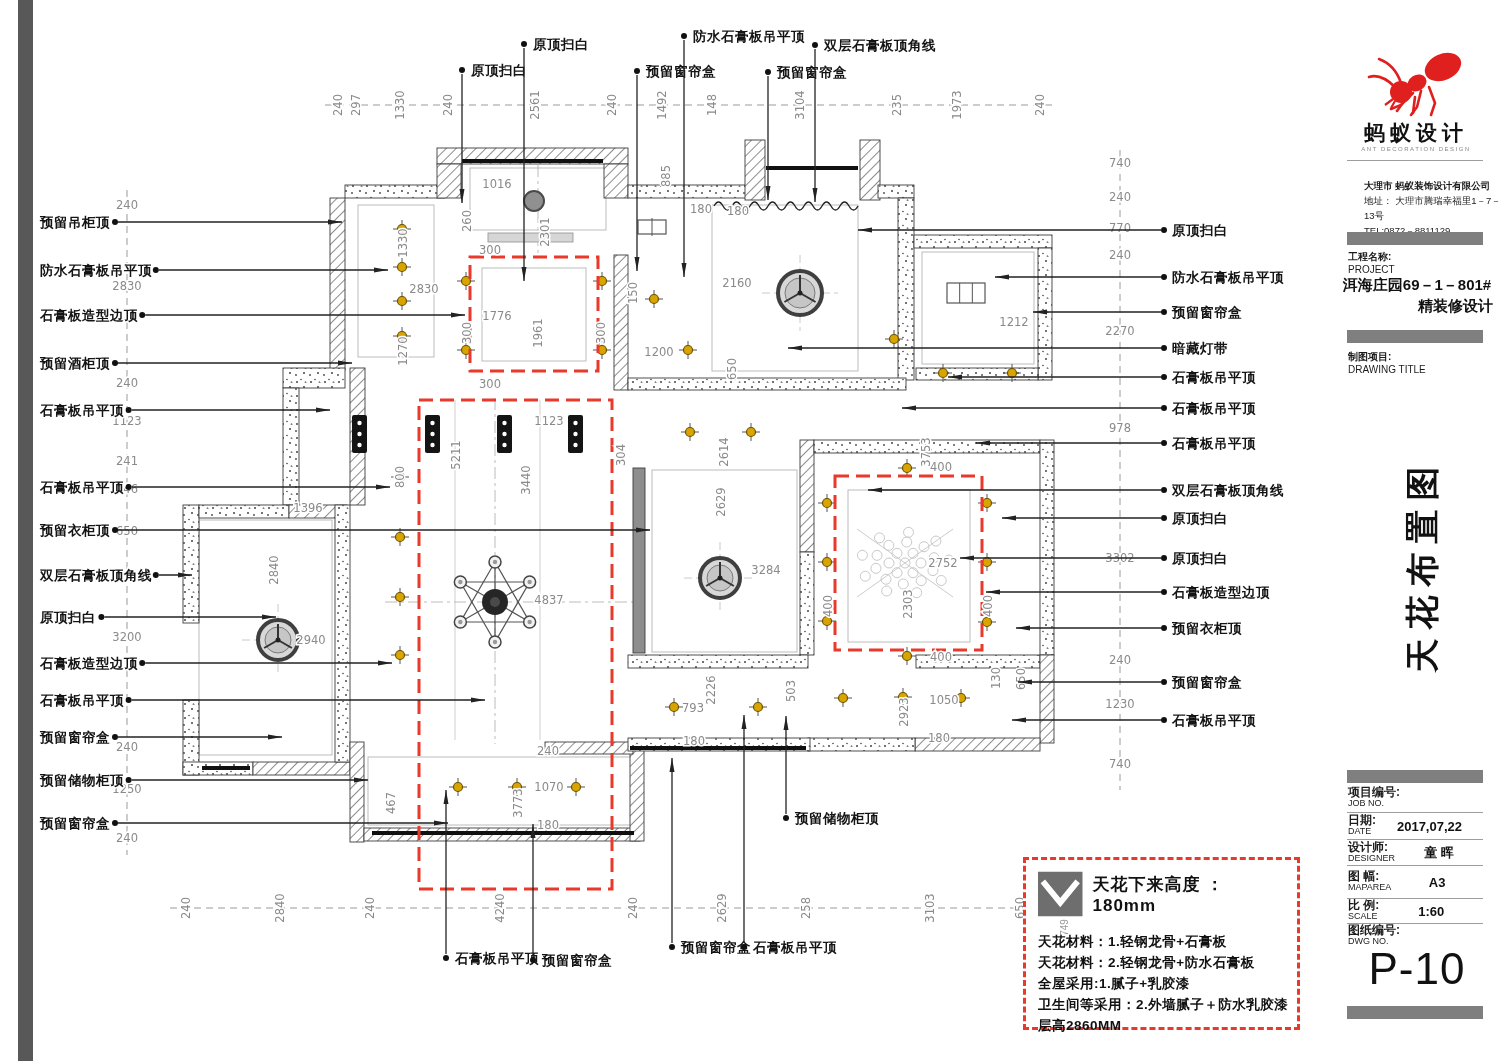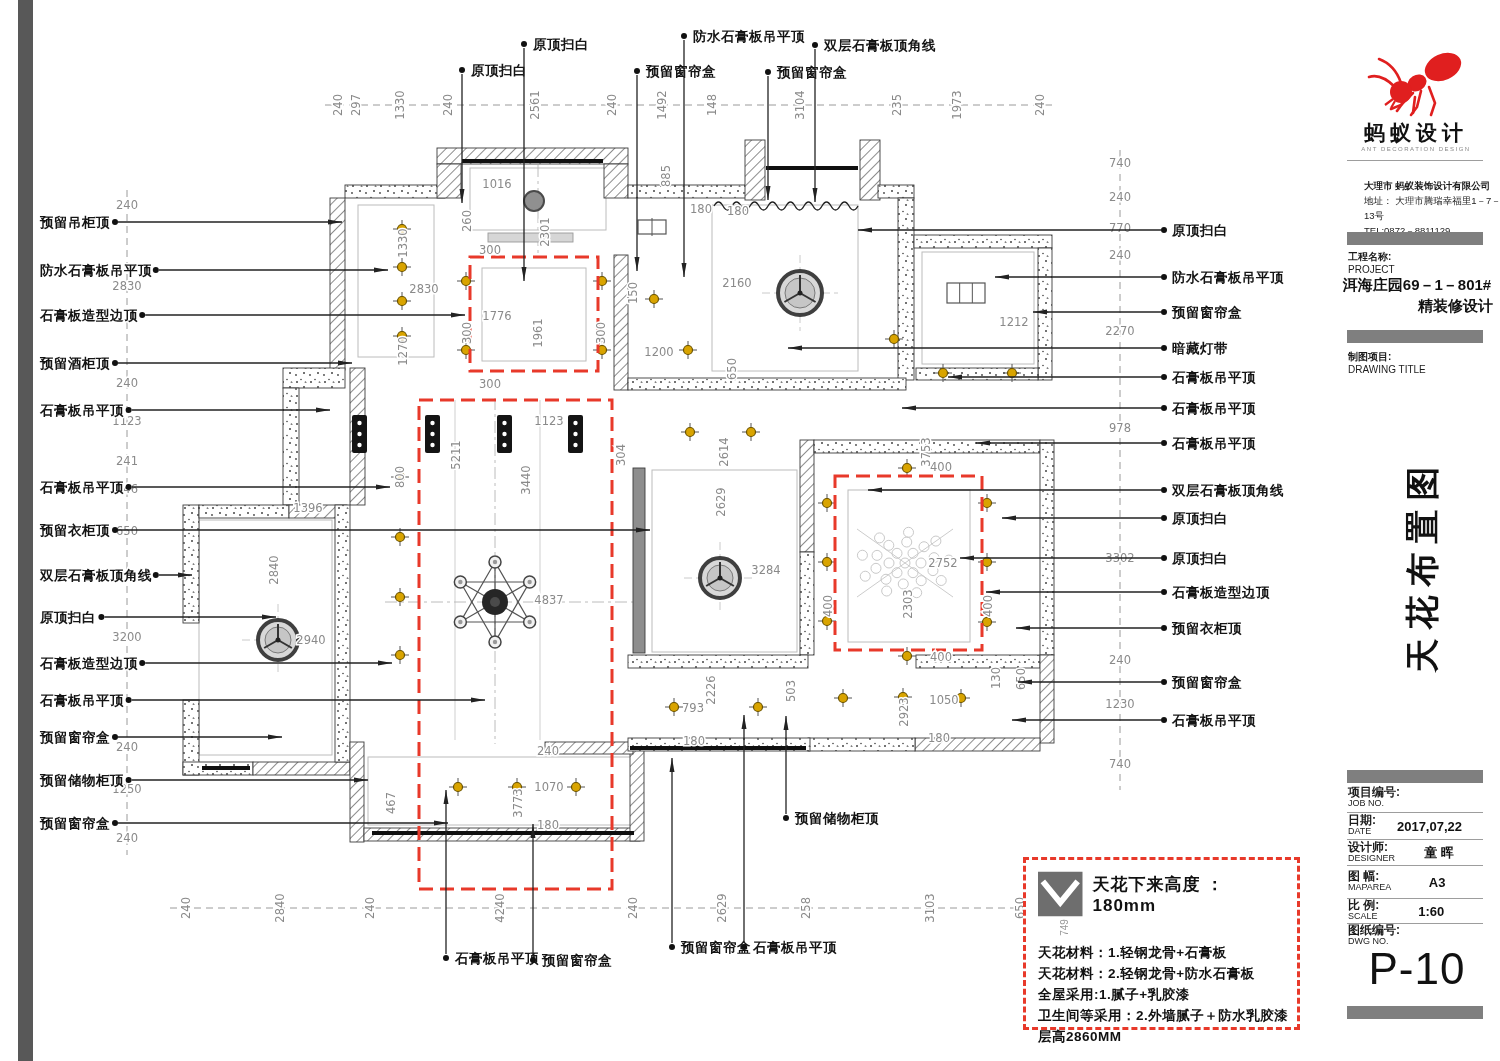--- a/index.html
+++ b/index.html
@@ -8,21 +8,21 @@
   .leftbar{position:absolute;left:18px;top:0;width:15px;height:1061px;background:#585858;}
   svg text{font-family:"DejaVu Sans","Liberation Sans",sans-serif;}
   .halo{paint-order:stroke;stroke:#ffffff;stroke-width:3px;}
   .dim{fill:#8a8a8a;font-size:11.5px;}
   .lbl{fill:#141414;font-size:13.5px;font-weight:600;letter-spacing:.5px;}
   
   .legend{position:absolute;left:1023px;top:857px;width:277px;height:173px;border:3px dashed #e8392a;
           background:#fff;box-sizing:border-box;padding:8px 10px 6px 12px;}
   .legend-head{display:flex;align-items:center;gap:10px;height:52px;}
   .legend-title{font-size:17px;font-weight:700;letter-spacing:1px;}
-  .legend-lines{margin-top:22px;}
+  .legend-lines{margin-top:11px;}
   .legend-line{font-size:13.5px;font-weight:600;line-height:21px;letter-spacing:.5px;white-space:nowrap;}
   .legend-dim{position:absolute;left:30px;top:62px;font-size:10px;color:#9a9a9a;transform:rotate(-90deg);}
   .tb-bar{position:absolute;left:1347px;width:136px;height:13px;background:#7f7f7f;}
   .tb-line{position:absolute;left:1347px;width:136px;height:0;border-top:1px solid #9d9d9d;}
   .brand{position:absolute;left:1347px;top:119px;width:138px;text-align:center;font-size:21px;
          font-weight:700;letter-spacing:5px;}
   .brand-sub{position:absolute;left:1347px;top:146px;width:138px;text-align:center;font-size:6px;
          color:#8a8a8a;letter-spacing:1.5px;}
   .company{position:absolute;left:1348px;top:178px;width:140px;font-size:9.5px;line-height:15px;color:#1c1c1c;margin-left:16px;}
   .company .c1{font-weight:700;}

